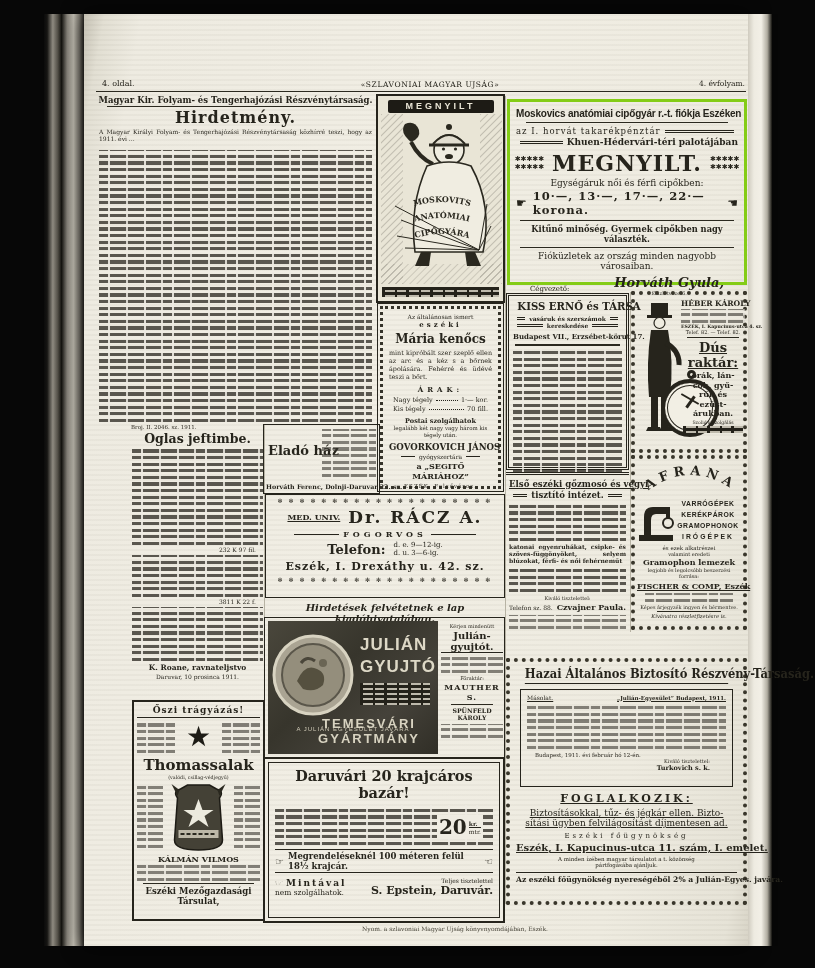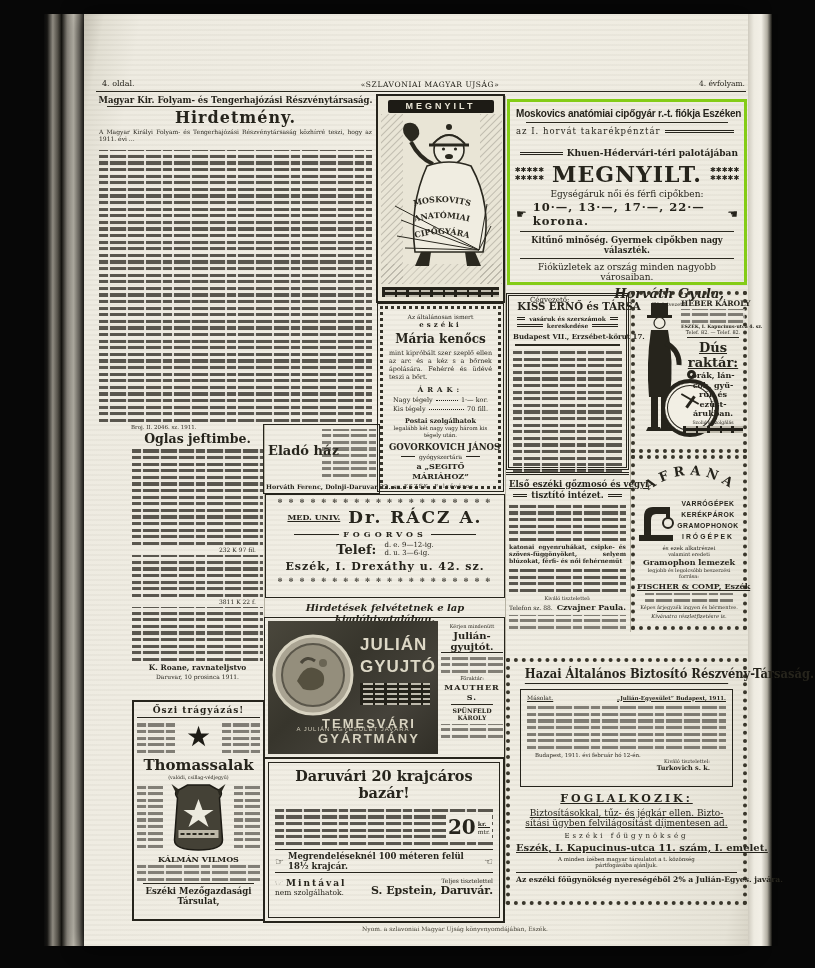--- a/index.html
+++ b/index.html
@@ -109,21 +109,21 @@
   <div class="row" style="justify-content:center;gap:8px;margin-top:3px">
     <span class="b" style="font-size:8px;text-decoration:underline">MED. UNIV.</span>
     <span class="b" style="font-size:17px;letter-spacing:2px">Dr. RÁCZ A.</span>
   </div>
   <div class="row" style="margin:2px 20px">
     <div class="fill1"></div>
     <span class="b" style="font-size:8px;letter-spacing:4px">FOGORVOS</span>
     <div class="fill1"></div>
   </div>
   <div class="row" style="justify-content:center;gap:8px;margin-top:2px">
-    <span class="b" style="font-size:13px">Telef:</span>
+    <span class="b" style="font-size:13px">Telefon:</span>
     <span style="font-size:7px;line-height:8px">
       <span class="preline" style="display:block">d. e. 9—12-ig.</span>
       <span class="preline" style="display:block">d. u. 3—6-ig.</span>
     </span>
   </div>
   <div class="ctr b" style="font-size:11px;letter-spacing:1px;margin-top:3px">Eszék, I. Drexáthy u. 42. sz.</div>
   <div class="ctr nw" style="font-size:6px;letter-spacing:2px;overflow:hidden;margin-top:3px">✻ ✻ ✻ ✻ ✻ ✻ ✻ ✻ ✻ ✻ ✻ ✻ ✻ ✻ ✻ ✻ ✻ ✻ ✻ ✻</div>
 </div>
 
 <div class="abs ctr b i" style="left:265px;top:602px;width:240px;font-size:10px">Hirdetések felvétetnek e lap kiadóhivatalában.</div>
@@ -153,21 +153,21 @@
     <div class="rule" style="margin:2px 10px"></div>
     <div class="b" style="font-size:6.2px">SPÜNFELD KÁROLY</div>
     <div class="sim f" style="height:14px;margin-top:3px"></div>
   </div>
 </div>
 
 <div class="abs bx2" style="left:263px;top:757px;width:242px;height:166px;box-shadow:inset 0 0 0 3px #efece2,inset 0 0 0 4px #26241c;padding:8px 10px">
   <div class="ctr b" style="font-size:14.5px">Daruvári 20 krajcáros bazár!</div>
   <div style="position:relative;margin-top:4px">
     <div class="sim" style="height:40px"></div>
-    <div class="row" style="position:absolute;right:1px;top:10px;background:#efece2;padding:0 2px">
+    <div class="row" style="position:absolute;right:10px;top:10px;background:#efece2;padding:0 2px">
       <span class="b" style="font-size:20px">20</span>
       <span style="font-size:6px;line-height:7px;margin-left:2px">
         <span class="b" style="display:block;border-bottom:1px solid #26241c">kr.</span>
         <span style="display:block">mtr.</span>
       </span>
     </div>
   </div>
   <div class="row" style="justify-content:center;gap:4px;border-top:1px solid #26241c;border-bottom:1px solid #26241c;margin-top:4px;padding:1px 0">
     <span style="font-size:10px">☞</span>
     <span class="b" style="font-size:8.5px">Megrendeléseknél 100 méteren felül 18½ krajcár.</span>
@@ -265,21 +265,21 @@
   </div>
 </div>
 
 <div class="abs bx3" style="left:507px;top:99px;width:240px;height:186px;padding:4px 6px">
   <div class="ctr b sans nw" style="font-size:10px;letter-spacing:-.2px;margin-top:2px">Moskovics anatómiai cipőgyár r.-t. fiókja Eszéken</div>
   <div class="rule" style="margin:3px 10px"></div>
   <div class="row" style="margin-top:2px">
     <span style="font-size:8.5px;letter-spacing:1px">az I. horvát takarékpénztár</span>
     <div class="fill2"></div>
   </div>
-  <div class="row" style="margin-top:12px">
+  <div class="row" style="margin-top:1px">
     <div class="fill2"></div>
     <span class="b" style="font-size:9px">Khuen-Hédervári-téri palotájában</span>
   </div>
   <div class="row" style="justify-content:center;gap:8px;margin-top:3px">
     <span class="preline ctr" style="font-size:7px;line-height:8px">✱✱✱✱✱
 ✱✱✱✱✱</span>
     <span class="b" style="font-size:22px;letter-spacing:1px">MEGNYILT.</span>
     <span class="preline ctr" style="font-size:7px;line-height:8px">✱✱✱✱✱
 ✱✱✱✱✱</span>
   </div>

